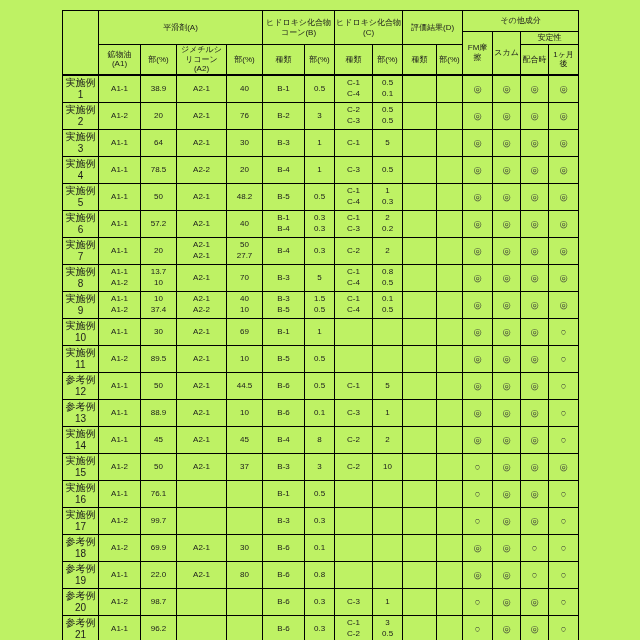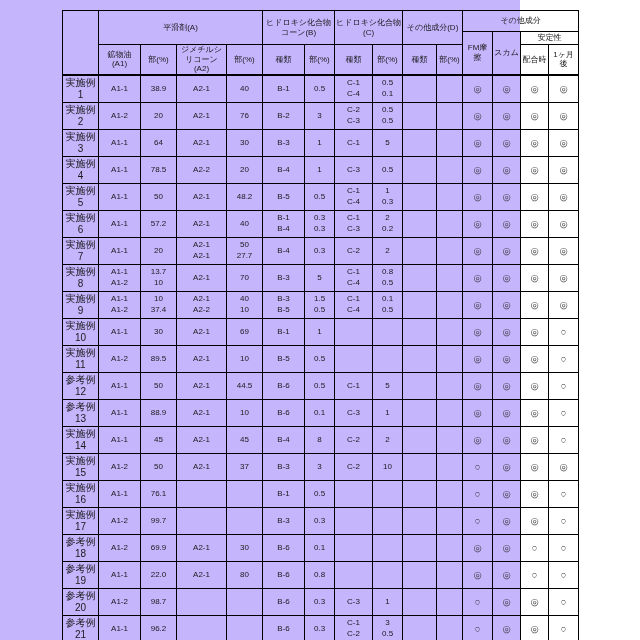--- a/index.html
+++ b/index.html
@@ -1,17 +1,17 @@
 <!DOCTYPE html>
 <html><head>
 <meta charset="utf-8">
 <style>
   html,body { margin:0; padding:0; background:#ffffff; }
   .page {
-    position:relative; width:520px; height:640px; background:#c4b5fd;
+    position:relative; width:640px; height:640px; background:#bef264;
     font-family:"Liberation Sans", sans-serif; color:#111;
   }
   table.ptable {
     position:absolute; left:62px; top:10px; width:516px;
     border-collapse:collapse; table-layout:fixed;
     border:1.5px solid #000;
   }
   .ptable th, .ptable td {
     border:1px solid #000;
     text-align:center; vertical-align:middle;
@@ -54,21 +54,21 @@
         <col style="width:30px">
     </colgroup>
     <thead>
       <tr class="h1">
         <th rowspan="3" class="hb"></th>
         <th colspan="4" rowspan="2">平滑剤(A)</th>
         <th colspan="2" rowspan="2">ヒドロキシ化合物
 コーン(B)</th>
         <th colspan="2" rowspan="2">ヒドロキシ化合物
 (C)</th>
-        <th colspan="2" rowspan="2">その他成分(D)</th>
+        <th colspan="2" rowspan="2">評価結果(D)</th>
         <th colspan="4">その他成分</th>
       </tr>
       <tr class="h2">
         <th rowspan="2" class="hb">FM摩擦</th>
         <th rowspan="2" class="hb">スカム</th>
         <th colspan="2">安定性</th>
       </tr>
       <tr class="h3">
         <th class="hb">鉱物油
 (A1)</th>

